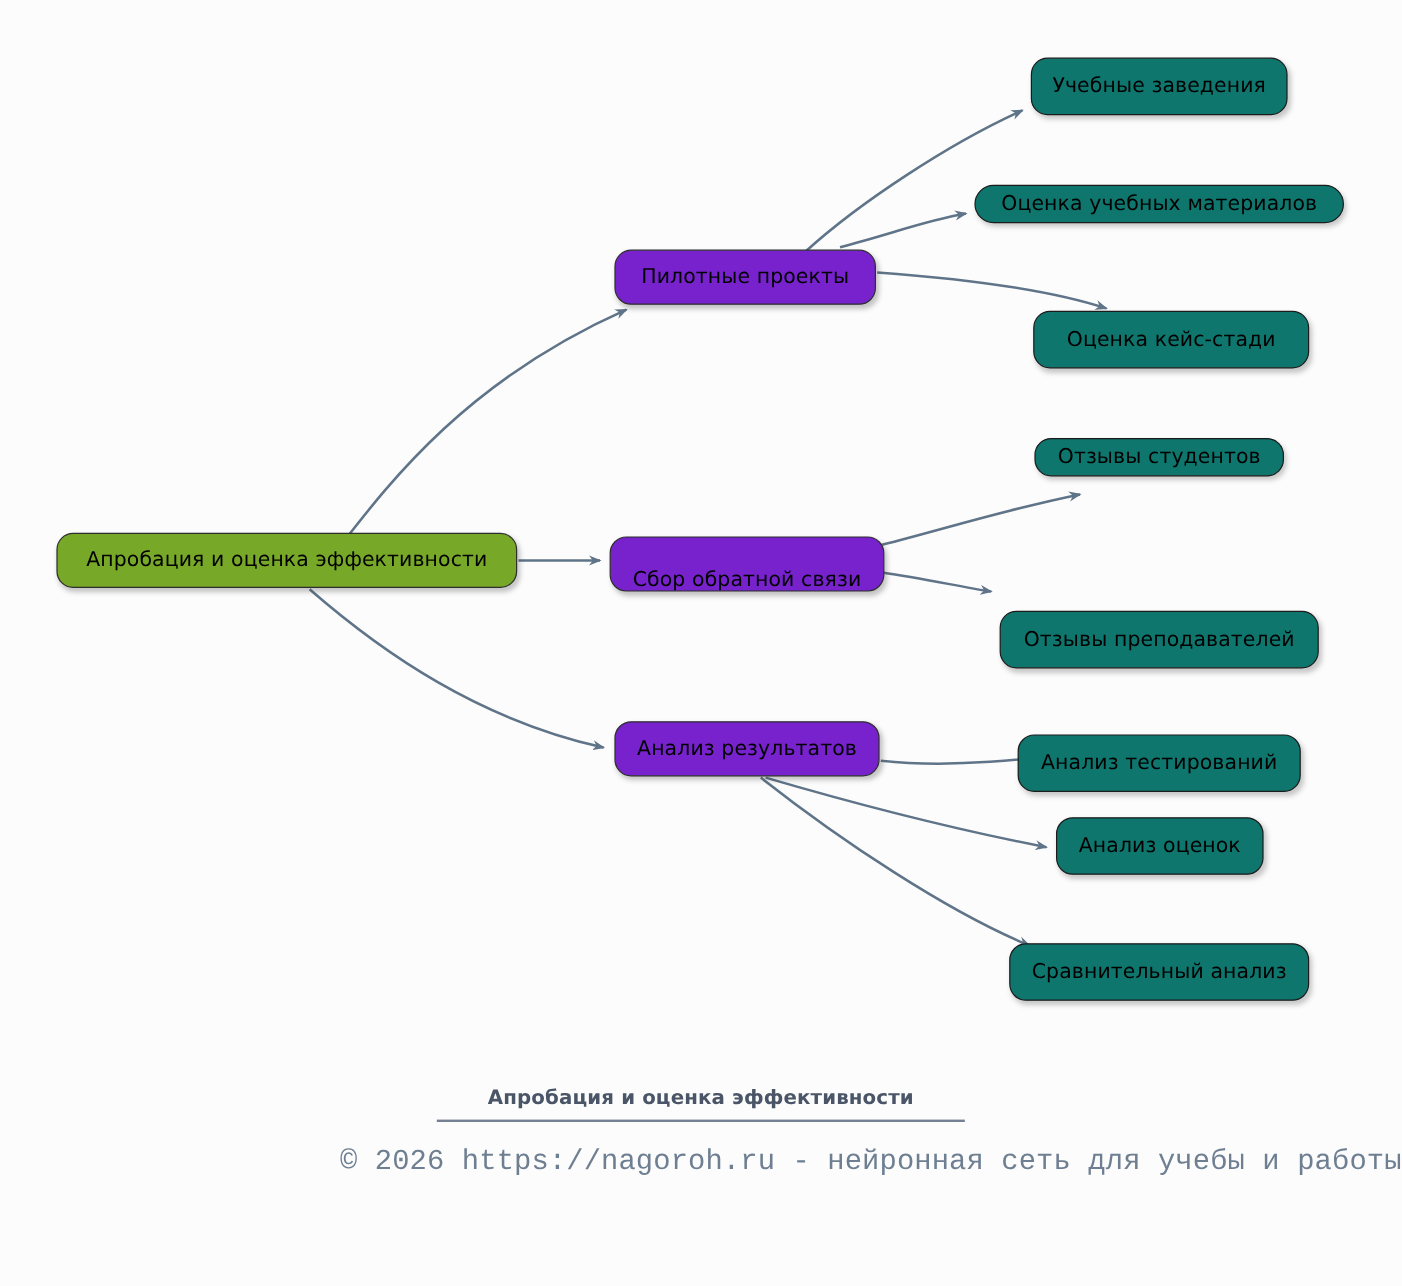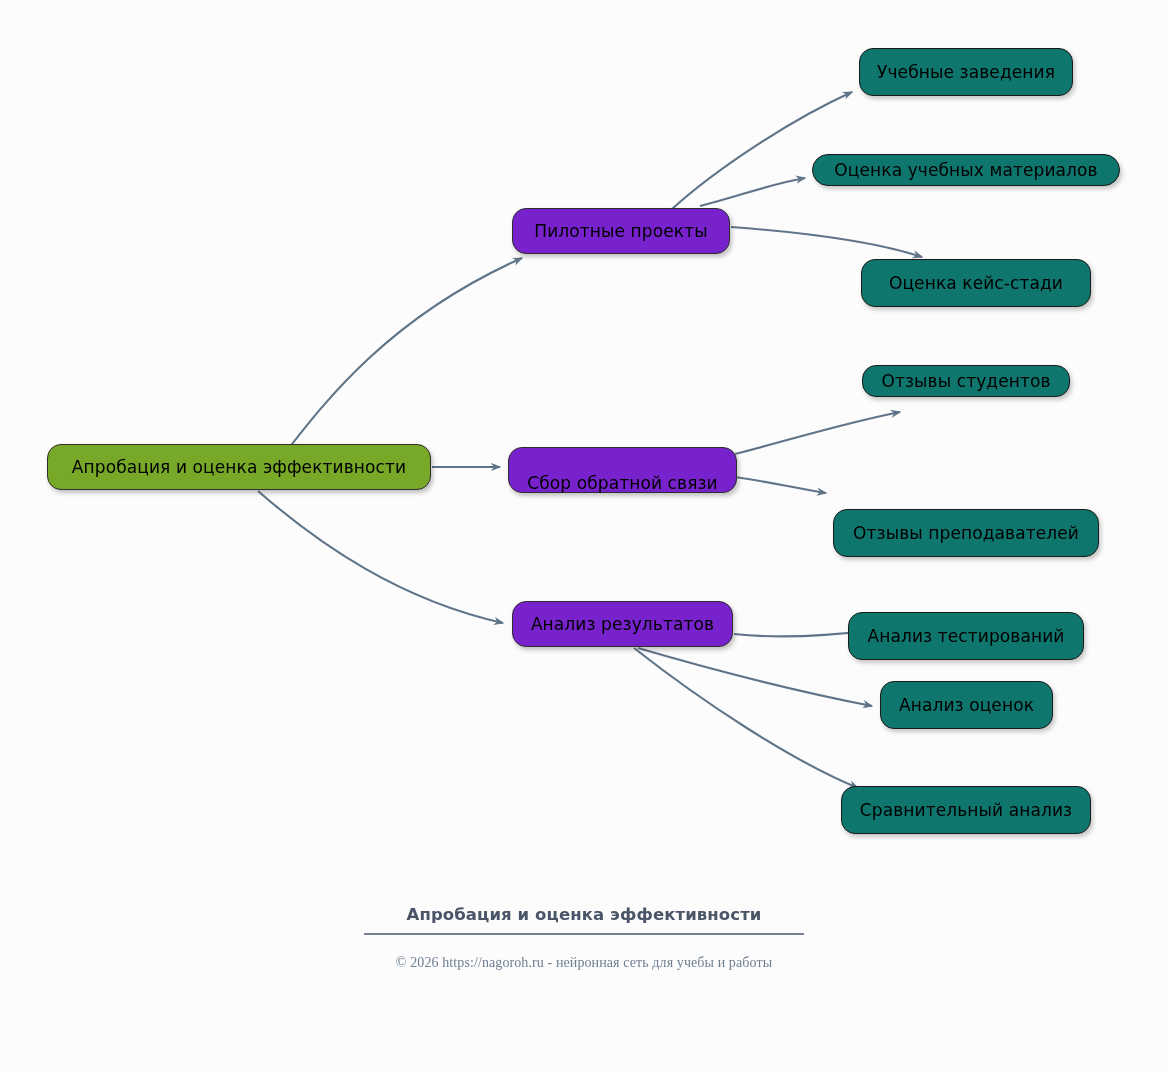--- a/index.html
+++ b/index.html
@@ -79,24 +79,25 @@
     margin-top: 9px;
     height: 2px;
     width: 440px;
     margin-left: auto;
     margin-right: auto;
     background: #5c6b80;
     opacity: 0.85;
   }
   #footer-copyright {
     margin-top: 20px;
-    font-family: Liberation Serif, serif;
-    font-size: 14px;
+    font-family: Liberation Mono, monospace;
+    font-size: 24px;
     color: #6e7f92;
     letter-spacing: 0.1px;
+    text-align: right;
   }
 </style>
 </head>
 <body>
 
 <div id="canvas">
 
   <svg id="edges" viewBox="0 0 1168 1072" xmlns="http://www.w3.org/2000/svg">
     <defs>
       <marker id="arrow" markerWidth="11" markerHeight="9" refX="9.2" refY="4.5" orient="auto" markerUnits="userSpaceOnUse">

